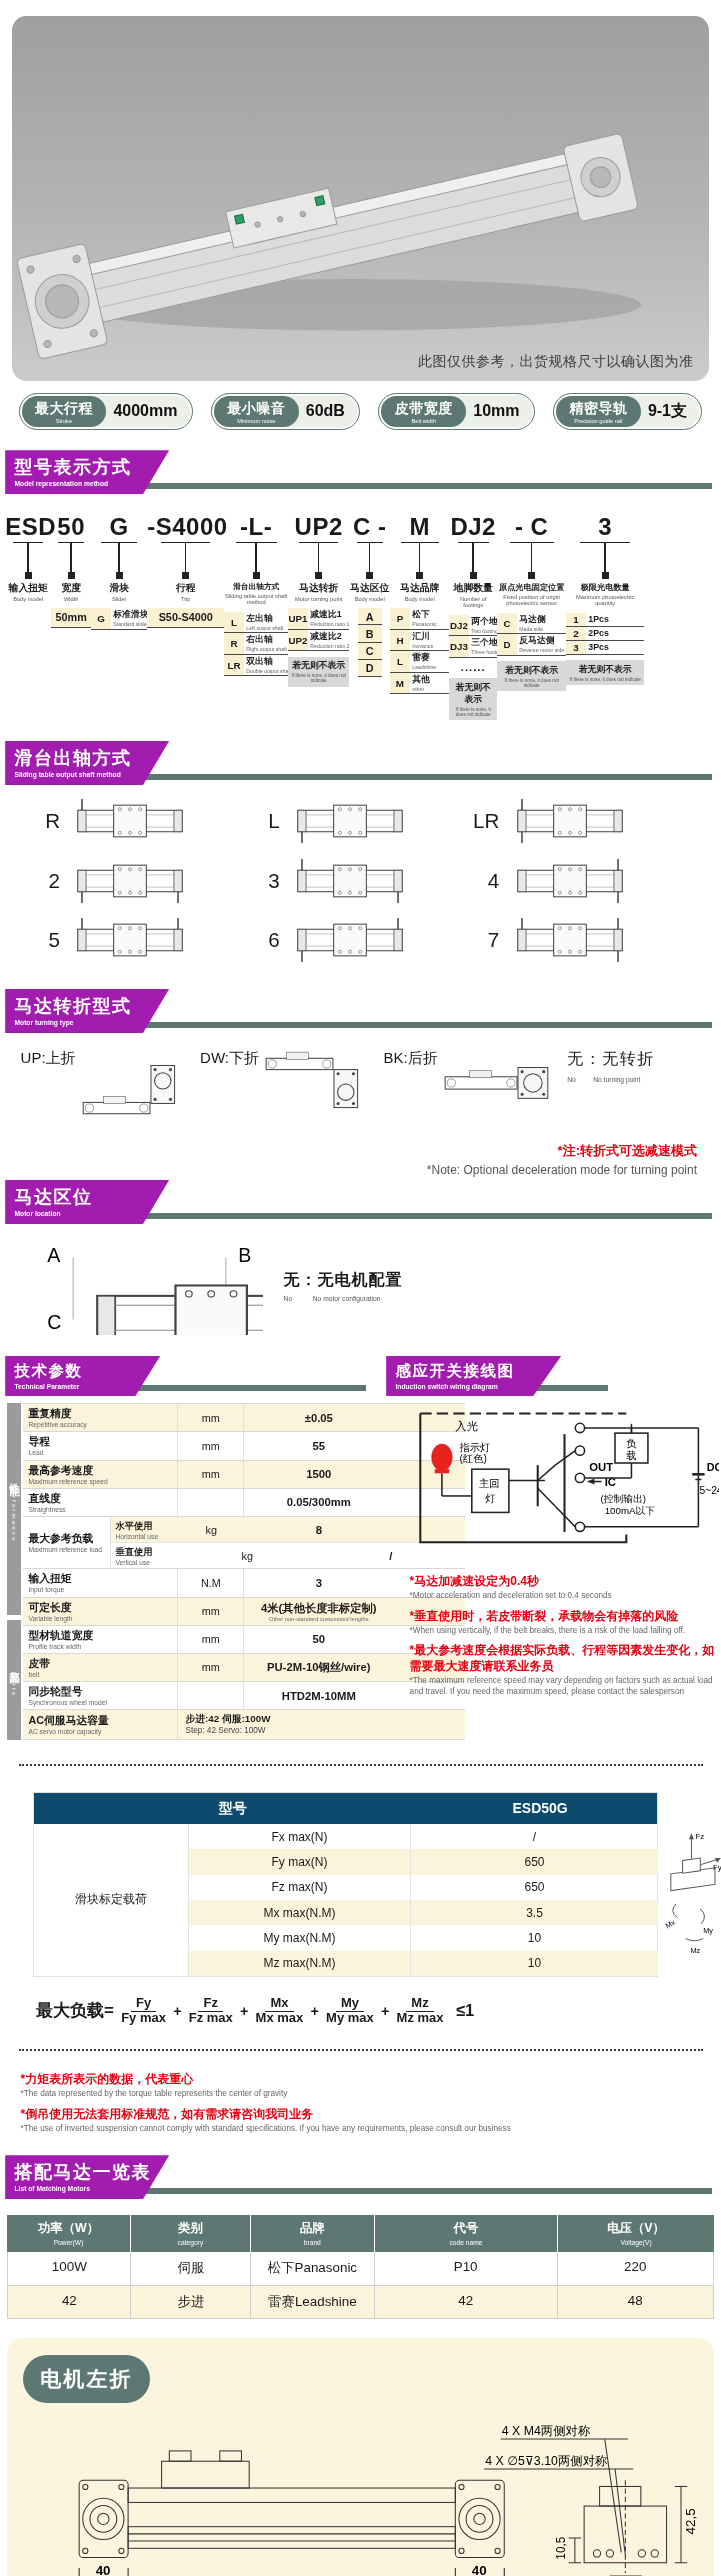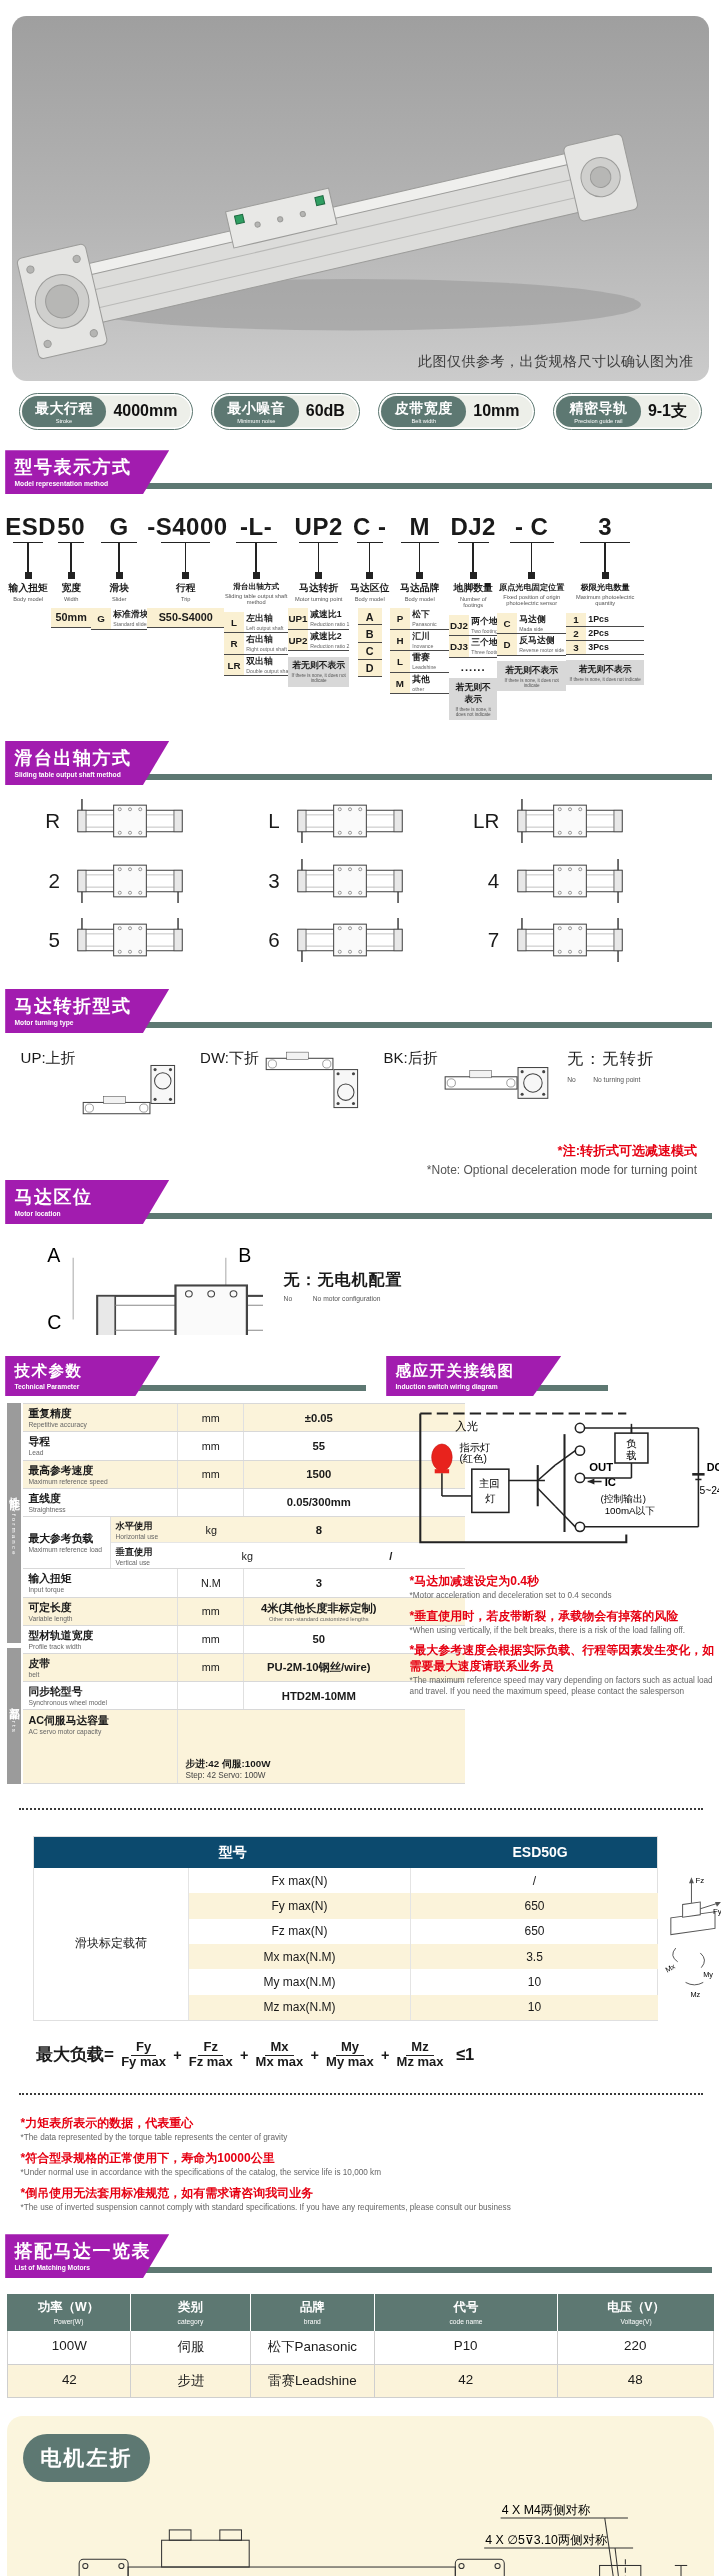--- a/index.html
+++ b/index.html
@@ -94,21 +94,21 @@
   .tval .vsub{font-size:5.7px;font-weight:normal;color:#666;}
   .cream{background:#fbf3da;}
   .tload{display:grid;grid-template-columns:88px 1fr;border-bottom:0.5px solid #d8d8d8;}
   .tload .tlabel{display:flex;flex-direction:column;justify-content:center;padding:3.1px 5.2px;border-right:0.5px solid #e0e0e0;}
   .tsubrow{display:grid;grid-template-columns:67px 66px 149px;border-bottom:0.5px solid #e6e6e6;}
   .tsubrow:last-child{border-bottom:none;gap:36px;}
   .tsubrow>div{padding:2.6px 4.1px;}
   .tservo{display:grid;grid-template-columns:155px 1fr;border-bottom:0.5px solid #d8d8d8;}
   .tservo .tlabel{padding:4.1px 5.2px;}
   .tservo .sv{padding:3.1px 7.2px;}
-  .tservo .sv .c{font-size:9.8px;font-weight:bold;margin-top:45px;}
+  .tservo .sv .c{font-size:9.8px;font-weight:bold;}
   .tservo .sv .e{font-size:8.2px;color:#444;}
   .wiring-col{flex:1;}
   .wiring-notes{margin-top:13.4px;}
   .wnote .cn{color:#e60012;font-size:12px;font-weight:bold;margin-top:7.2px;line-height:1.3;}
   .wnote .en{color:#666;font-size:8.2px;margin-top:1.5px;line-height:1.3;}
 
   
   .dotsep{border-top:2.1px dotted #3a3a3a;margin:24px 18.5px 0;}
   .load-wrap{display:flex;align-items:flex-start;gap:4.1px;padding:0 0 0 33px;margin-top:26px;}
   .load-table{width:623px;border:0.5px solid #e0e0e0;}
@@ -916,24 +916,20 @@
     <span class="frac"><span class="num">Mz</span><br><span class="den">Mz max</span></span>
     <span class="f-tail">≤1</span>
   </div>
 
   <div class="dotsep"></div>
 
   <div class="load-notes">
     <div class="wnote">
         <div class="cn">*力矩表所表示的数据，代表重心</div>
         <div class="en">*The data represented by the torque table represents the center of gravity</div>
-      </div>
-    <div class="wnote">
-        <div class="cn">*符合型录规格的正常使用下，寿命为10000公里</div>
-        <div class="en">*Under normal use in accordance with the specifications of the catalog, the service life is 10,000 km</div>
       </div>
     <div class="wnote">
         <div class="cn">*倒吊使用无法套用标准规范，如有需求请咨询我司业务</div>
         <div class="en">*The use of inverted suspension cannot comply with standard specifications. If you have any requirements, please consult our business</div>
       </div>
   </div>
 
   <div class="sec-head">
     <div class="sec-bar"></div>
     <div class="sec-flag">

